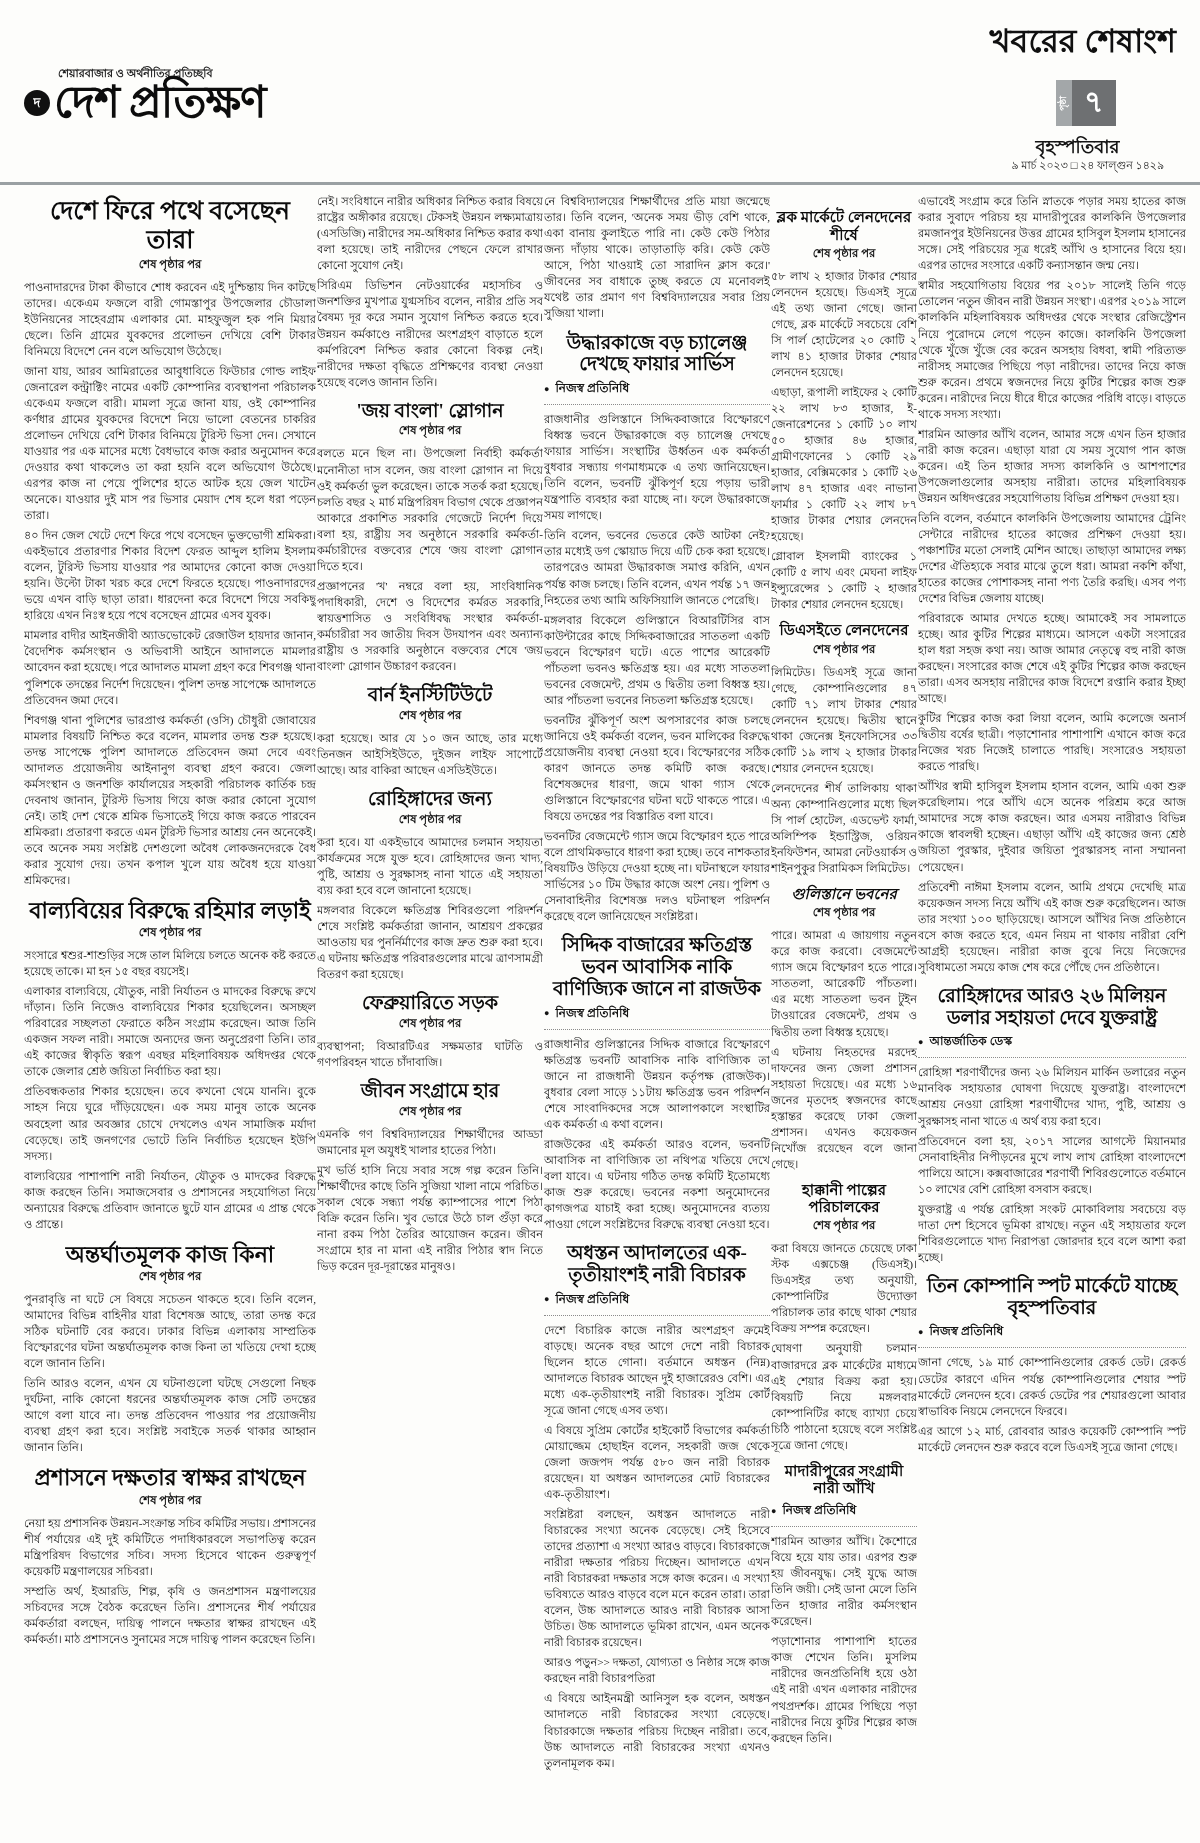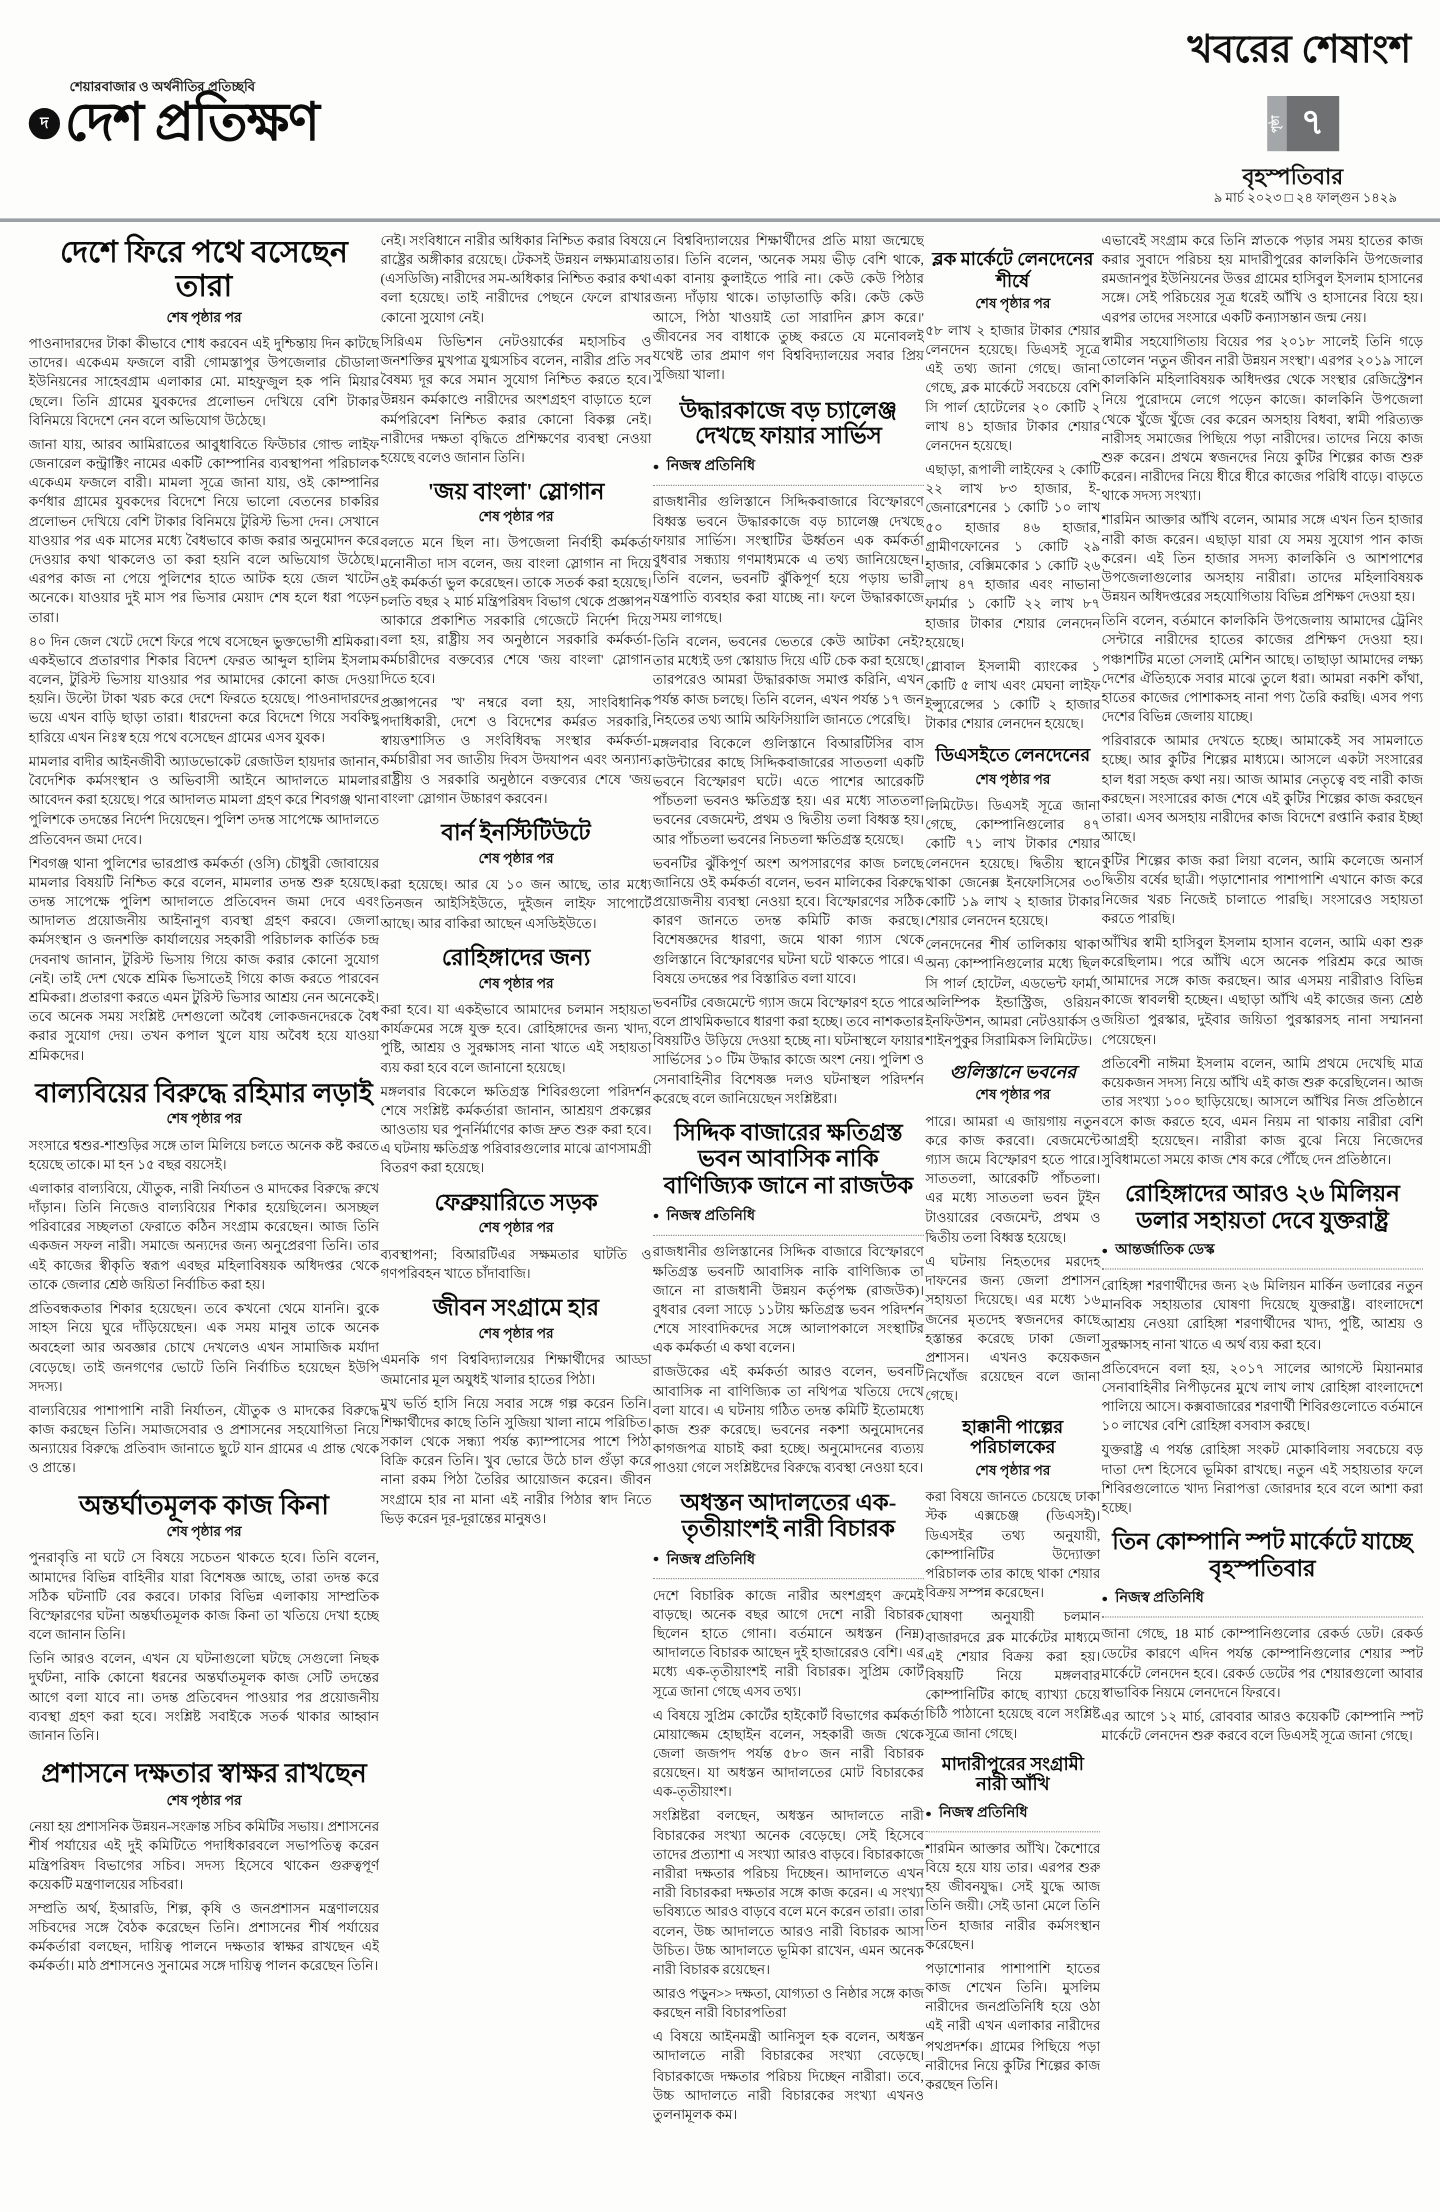--- a/index.html
+++ b/index.html
@@ -255,17 +255,17 @@
         <p>রোহিঙ্গা শরণার্থীদের জন্য ২৬ মিলিয়ন মার্কিন ডলারের নতুন মানবিক সহায়তার ঘোষণা দিয়েছে যুক্তরাষ্ট্র। বাংলাদেশে আশ্রয় নেওয়া রোহিঙ্গা শরণার্থীদের খাদ্য, পুষ্টি, আশ্রয় ও সুরক্ষাসহ নানা খাতে এ অর্থ ব্যয় করা হবে।</p>
         <p>প্রতিবেদনে বলা হয়, ২০১৭ সালের আগস্টে মিয়ানমার সেনাবাহিনীর নিপীড়নের মুখে লাখ লাখ রোহিঙ্গা বাংলাদেশে পালিয়ে আসে। কক্সবাজারের শরণার্থী শিবিরগুলোতে বর্তমানে ১০ লাখের বেশি রোহিঙ্গা বসবাস করছে।</p>
         <p>যুক্তরাষ্ট্র এ পর্যন্ত রোহিঙ্গা সংকট মোকাবিলায় সবচেয়ে বড় দাতা দেশ হিসেবে ভূমিকা রাখছে। নতুন এই সহায়তার ফলে শিবিরগুলোতে খাদ্য নিরাপত্তা জোরদার হবে বলে আশা করা হচ্ছে।</p>
       </article>
       <article class="article">
         <h2 class="headline h-md" style="margin: 4px 0px 1px;">তিন কোম্পানি স্পট মার্কেটে যাচ্ছে বৃহস্পতিবার</h2>
         <div class="byline">
           <span class="bullet">●</span>
           <span>নিজস্ব প্রতিনিধি</span>
         </div>
-        <p>জানা গেছে, 18 মার্চ কোম্পানিগুলোর রেকর্ড ডেট। রেকর্ড ডেটের কারণে এদিন পর্যন্ত কোম্পানিগুলোর শেয়ার স্পট মার্কেটে লেনদেন হবে। রেকর্ড ডেটের পর শেয়ারগুলো আবার স্বাভাবিক নিয়মে লেনদেনে ফিরবে।</p>
+        <p>জানা গেছে, ১৯ মার্চ কোম্পানিগুলোর রেকর্ড ডেট। রেকর্ড ডেটের কারণে এদিন পর্যন্ত কোম্পানিগুলোর শেয়ার স্পট মার্কেটে লেনদেন হবে। রেকর্ড ডেটের পর শেয়ারগুলো আবার স্বাভাবিক নিয়মে লেনদেনে ফিরবে।</p>
         <p>এর আগে ১২ মার্চ, রোববার আরও কয়েকটি কোম্পানি স্পট মার্কেটে লেনদেন শুরু করবে বলে ডিএসই সূত্রে জানা গেছে।</p>
       </article>
     </div>
 </main>
 
 </body></html>

